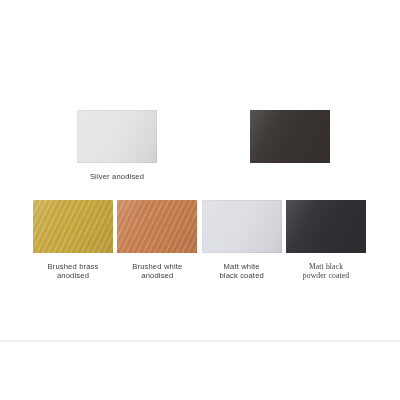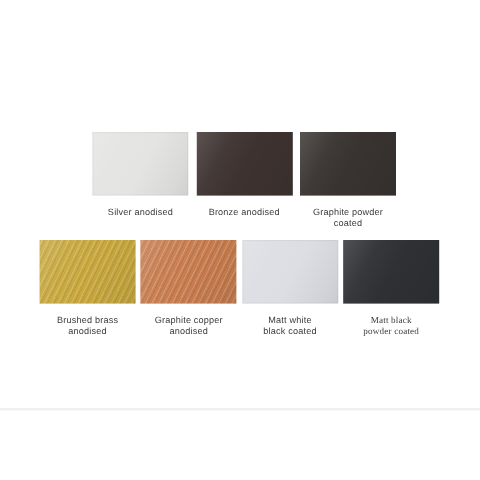--- a/index.html
+++ b/index.html
@@ -124,44 +124,38 @@
 
 <div id="swatch-gallery" style="background-color: rgb(255, 255, 255);">
 
   <div class="swatch-row" id="row-1">
 
     <div class="swatch-cell">
       <div class="swatch-chip light-edge" style="background-color: rgb(228, 229, 227);"></div>
       <div class="swatch-caption" style="color: rgb(59, 59, 59);">Silver anodised</div>
     </div>
 
-    <div class="swatch-cell">
-      <div class="swatch-chip" style="background-color: rgb(61, 50, 48);"></div>
-      <div class="swatch-caption" style="color: rgb(59, 59, 59);">Bronze anodised</div>
-    </div>
 
     <div class="swatch-cell">
       <div class="swatch-chip" style="background-color: rgb(56, 51, 48);"></div>
-      <div class="swatch-caption" style="color: rgb(59, 59, 59);">Graphite powder
-coated</div>
     </div>
 
   </div>
 
   <div class="swatch-row" id="row-2">
 
     <div class="swatch-cell">
       <div class="swatch-chip brushed" style="background-color: rgb(200, 168, 62);"></div>
       <div class="swatch-caption" style="color: rgb(59, 59, 59);">Brushed brass
 anodised</div>
     </div>
 
     <div class="swatch-cell">
       <div class="swatch-chip brushed" style="background-color: rgb(200, 125, 79);"></div>
-      <div class="swatch-caption" style="color: rgb(59, 59, 59);">Graphite copper
+      <div class="swatch-caption" style="color: rgb(59, 59, 59);">Brushed white
 anodised</div>
     </div>
 
     <div class="swatch-cell">
       <div class="swatch-chip light-edge" style="background-color: rgb(220, 222, 227);"></div>
       <div class="swatch-caption" style="color: rgb(59, 59, 59);">Matt white
 black coated</div>
     </div>
 
     <div class="swatch-cell">

